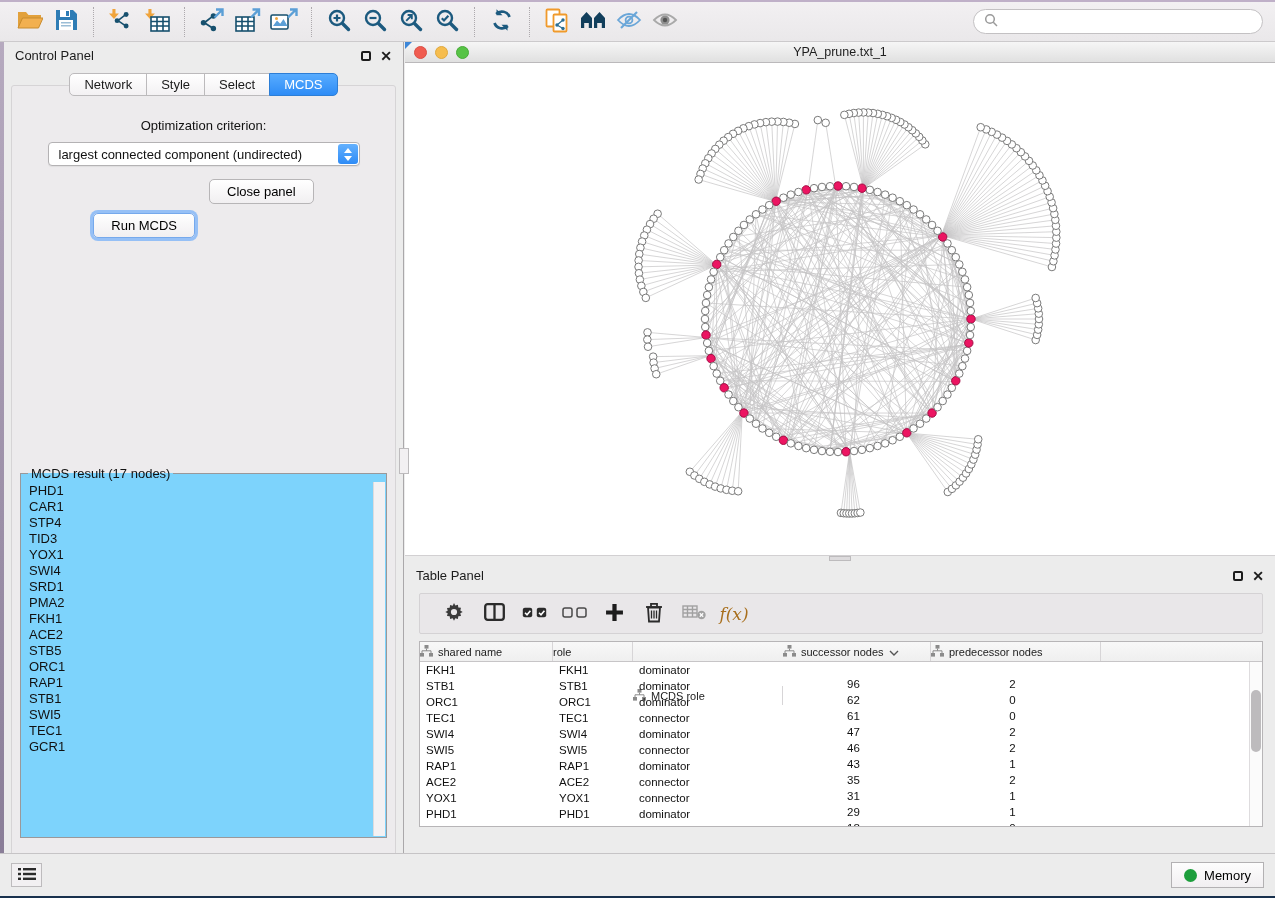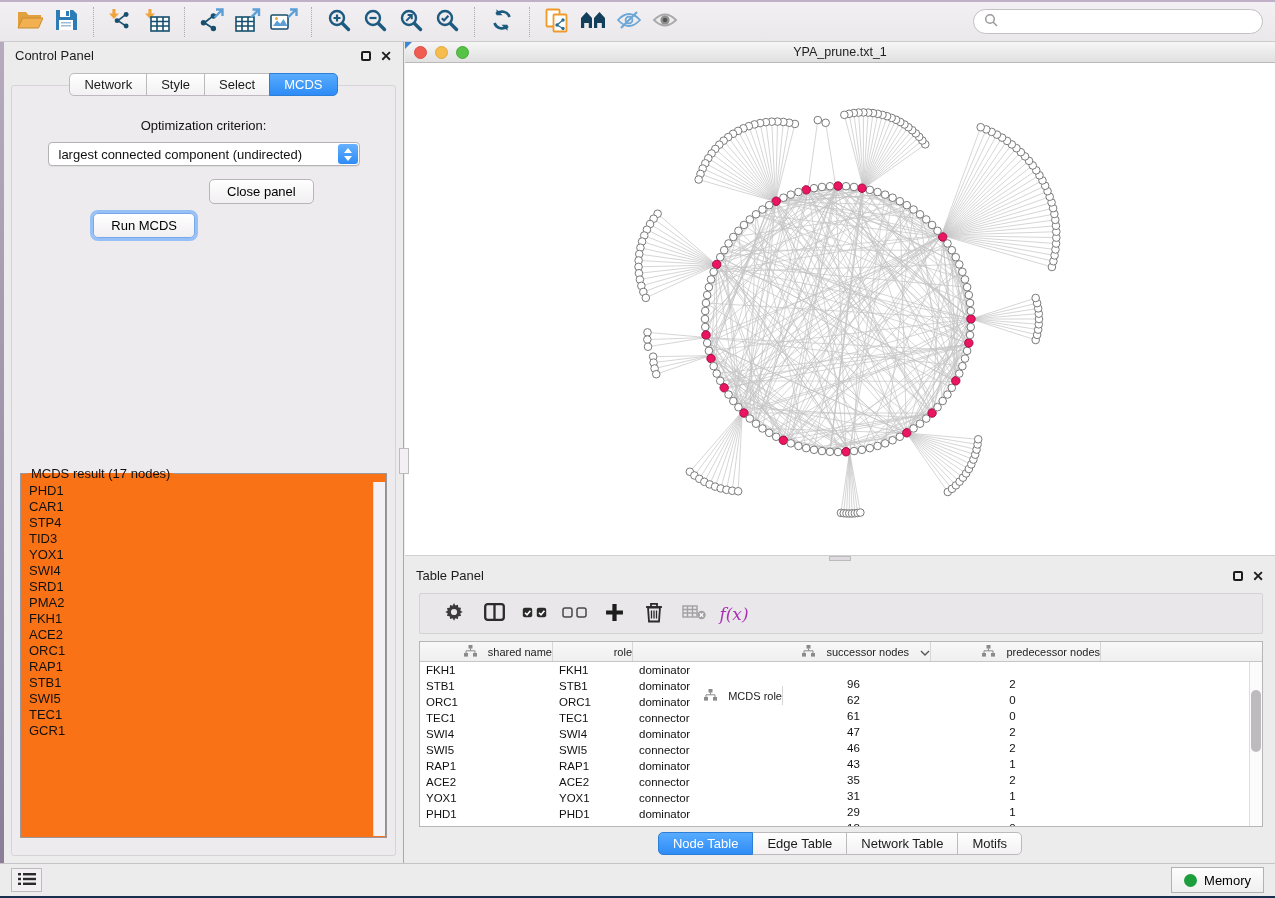--- a/index.html
+++ b/index.html
@@ -50,21 +50,21 @@
   .select-arrows { position:absolute; right:1px; top:1px; bottom:1px; width:20px; border-radius:3px;
     background:linear-gradient(#64b1fe,#2e8bf6); display:flex; flex-direction:column;
     align-items:center; justify-content:center; gap:3px; }
   .arr-up { width:0; height:0; border-left:4px solid transparent; border-right:4px solid transparent; border-bottom:5px solid #fff; }
   .arr-dn { width:0; height:0; border-left:4px solid transparent; border-right:4px solid transparent; border-top:5px solid #fff; }
   .cp-buttons { display:flex; justify-content:center; gap:14px; margin-top:13px; }
   .btn { height:25px; padding:0 17px; background:linear-gradient(#ffffff,#f1eff1);
     border:1px solid #b7b5b7; border-radius:5px; font-size:13px; font-family:"Liberation Sans",sans-serif; }
   .btn.focused { box-shadow:0 0 0 3px rgba(92,164,252,.6); border-color:#76a9ec;margin-top:34px; }
   .result-box { position:absolute; left:8px; right:8px; top:380px; bottom:17px;
-    background:#f97316; border:1px solid #9a989a; margin:0; }
+    background:#7dd3fc; border:1px solid #9a989a; margin:0; }
   .result-box legend { font-size:13px; margin-left:7px; padding:0 3px; color:#111; }
   .result-list { padding:2px 0 0 8px; font-size:13px; line-height:16px; }
   .result-scroll { position:absolute; top:1px; right:1px; bottom:1px; width:12px;
     background:#f3f1f3; border-left:1px solid #dddbdd; }
 
   
   .v-handle { position:absolute; left:399px; top:448px; width:10px; height:26px;
     background:#f2f0f2; border:1px solid #bdbbbd; z-index:5; }
   .h-splitter { position:absolute; left:405px; right:0; top:555px; height:7px;
     background:#ececec; border-top:1px solid #d2d0d2; display:flex; justify-content:center; }
@@ -84,38 +84,38 @@
   .light.green { background:#57c346; border:1px solid #48ab38; }
   .net-canvas { position:absolute; top:21px; left:0; right:0; bottom:0; background:#fff; }
   .net-canvas svg { width:100%; height:100%; display:block; }
 
   
   .table-panel { position:absolute; left:405px; top:562px; right:0; bottom:33px; background:#ececec; }
   .tp-toolbar { position:absolute; top:31px; left:14px; right:12px; height:41px;
     background:#e9e7e9; border:1px solid #d4d2d4; border-radius:2px;
     display:flex; align-items:center; padding:0 14px; gap:0; }
   .tp-btn { width:40px; height:30px; display:flex; align-items:center; justify-content:center; background:none; border:none; }
-  .fx { font-family:"DejaVu Serif", serif; font-style:italic; font-size:17px; color:#a21caf; }
+  .fx { font-family:"DejaVu Serif", serif; font-style:italic; font-size:17px; color:#a16207; }
   .tp-table { position:absolute; top:79px; left:14px; right:12px; bottom:36px;
     background:#fff; border:1px solid #b7b5b7; overflow:hidden; }
   .thead { display:flex; height:20px; background:linear-gradient(#f8f8f8,#efefef);
     border-bottom:1px solid #c7c5c7; font-size:11px; color:#222; }
-  .th { display:flex; align-items:center; justify-content:flex-end; gap:11px;
+  .th { display:flex; align-items:center; justify-content:flex-start; gap:5px;
     border-right:1px solid #d7d5d7; height:100%; }
   .tbody { font-size:11.5px; }
   .tr { display:flex; height:16px; align-items:center; }
   .td { padding:0 6px; white-space:nowrap; overflow:hidden; }
   .td.num { text-align:center; padding-right:13px;margin-top:27px; }
   .tscroll { position:absolute; top:20px; right:0; bottom:0; width:13px;
     background:#fbfbfb; border-left:1px solid #dedcde; }
   .tthumb { position:absolute; top:28px; left:1px; width:10px; height:62px; background:#bdbbbd; border-radius:6px; }
   .tp-tabs { position:absolute; bottom:8px; left:0; right:0; display:flex; justify-content:center; }
 
   
-  .status-bar { position:absolute; left:0; right:0; bottom:0; height:33px; background:#ececec;
+  .status-bar { position:absolute; left:0; right:0; bottom:0; height:43px; background:#ececec;
     border-top:1px solid #c6c4c6; display:flex; align-items:center; padding:8px 11px; }
   .list-btn { width:31px; height:24px; background:#f2f0f2; border:1px solid #bdbbbd;
     display:flex; align-items:center; justify-content:center; }
   .memory-btn { margin-left:auto; height:26px; padding:0 12px; background:linear-gradient(#fdfdfd,#f1eff1);
     border:1px solid #b3b1b3; display:flex; align-items:center; gap:7px; font-size:13px; }
   .mem-dot { width:13px; height:13px; border-radius:50%; background:#1d9e3c; }
 </style>
 </head>
 <body>
 
@@ -316,20 +316,21 @@
             <div>PHD1</div>
             <div>CAR1</div>
             <div>STP4</div>
             <div>TID3</div>
             <div>YOX1</div>
             <div>SWI4</div>
             <div>SRD1</div>
             <div>PMA2</div>
             <div>FKH1</div>
             <div>ACE2</div>
+            <div>STB5</div>
             <div>ORC1</div>
             <div>RAP1</div>
             <div>STB1</div>
             <div>SWI5</div>
             <div>TEC1</div>
             <div>GCR1</div>
           </div>
         <div class="result-scroll"></div>
       </fieldset>
     </div>
@@ -1233,26 +1234,20 @@
             <div class="td" style="width: 80px;">PHD1</div>
             <div class="td" style="width: 150px;">dominator</div>
             <div class="td num" style="width: 148px;">18</div>
             <div class="td num" style="width: 170px;">0</div>
           </div>
         </div>
       <div class="tscroll">
         <div class="tthumb"></div>
       </div>
     </div>
-    <div class="tp-tabs seg-tabs" style="position:absolute; top:auto;">
-        <div class="seg-tab active">Node Table</div>
-        <div class="seg-tab">Edge Table</div>
-        <div class="seg-tab">Network Table</div>
-        <div class="seg-tab">Motifs</div>
-      </div>
   </div>
 
   <div class="status-bar">
     <button class="list-btn">
       <span>
         <svg width="18" height="14" viewBox="0 0 18 14">
             <g fill="#2b2b2b">
               <rect x="0" y="1" width="3" height="2.4"></rect>
               <rect x="5" y="1" width="13" height="2.4"></rect>
               <rect x="0" y="5.8" width="3" height="2.4"></rect>

